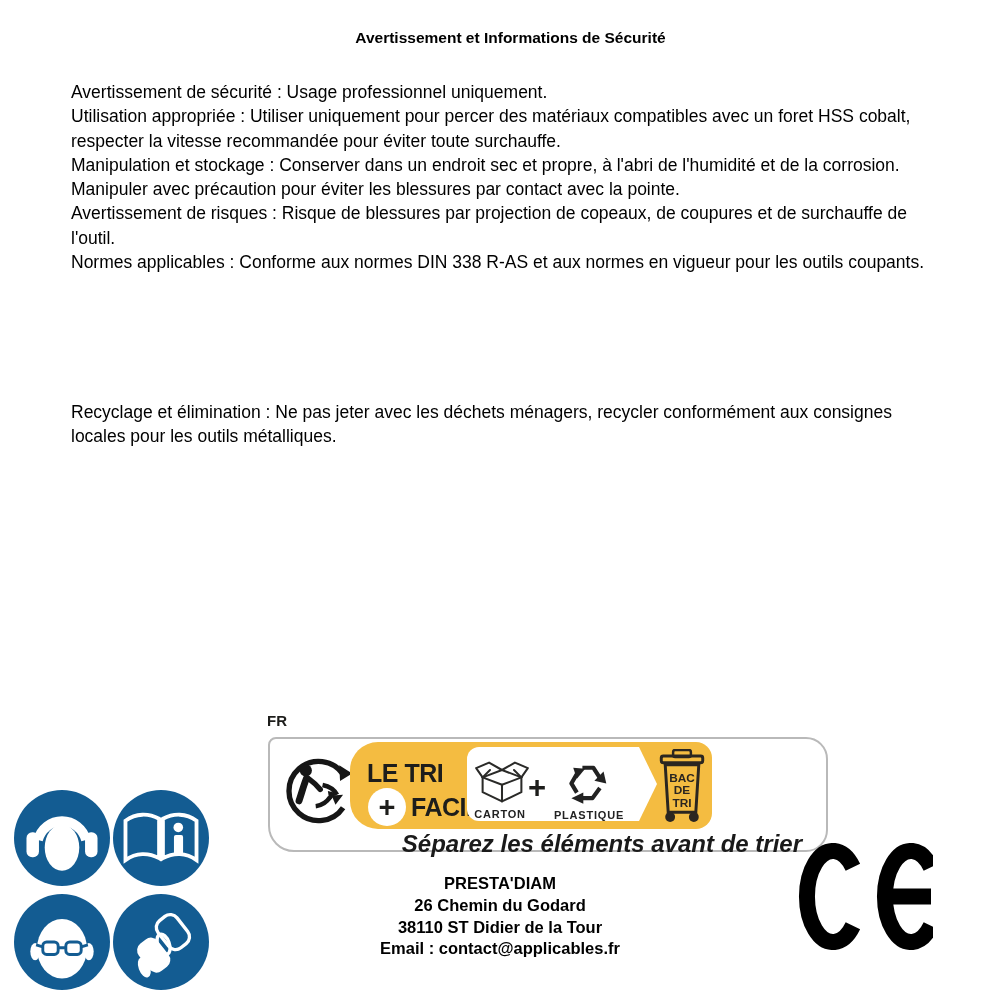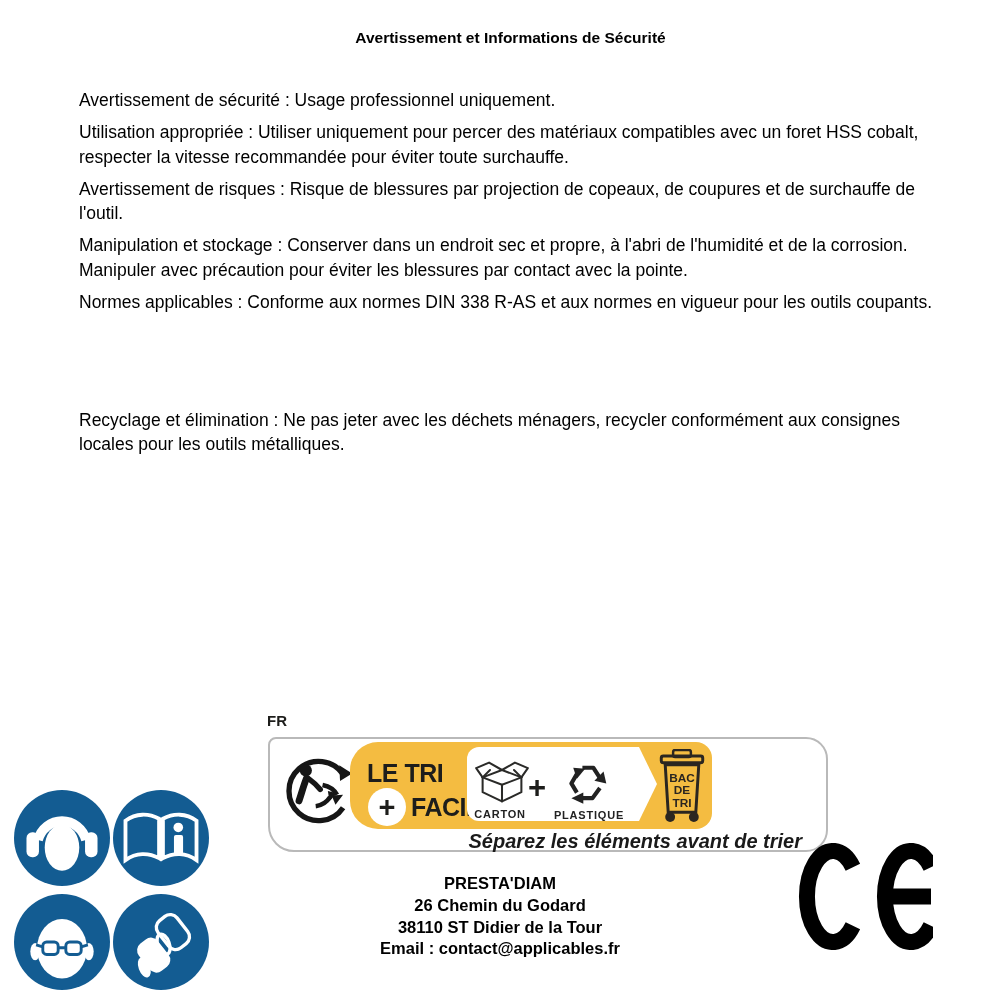--- a/index.html
+++ b/index.html
@@ -4,21 +4,21 @@
 <style>
   :root{ --accent:#F4BC41; --blue:#135C92; }
   html,body{margin:0;padding:0;background:#fff;}
   .page{position:relative;width:1005px;height:1005px;background:#fff;overflow:hidden;
         font-family:"Liberation Sans",sans-serif;color:#000;}
 
   .title{position:absolute;top:29px;left:8px;width:100%;margin:0;text-align:center;
          font-size:15.5px;font-weight:bold;}
 
   .body-text{position:absolute;left:71px;width:874px;font-size:17.5px;line-height:24.3px;}
-  .body-text p{margin:8px;}
+  .body-text p{margin:0;}
   #safety-block{top:80px;}
   #recycle-block{top:400px;}
 
   
   .picto{position:absolute;width:96px;height:96px;}
   .picto svg{display:block;width:100%;height:100%;}
   .pbg{fill:var(--blue);}
   .wline{stroke:#fff;fill:none;}
   .bline{stroke:var(--blue);fill:none;}
 
@@ -39,39 +39,39 @@
   .ptip{left:369px;top:8px;width:18px;height:74px;background:#fff;
         clip-path:polygon(0 0,100% 50%,0 100%);}
   .carton-ico{left:204px;top:19px;width:56px;height:48px;}
   .recycle-ico{left:294px;top:20px;width:46px;height:47px;}
   .mat-label{font-size:11px;font-weight:bold;letter-spacing:.8px;color:#222;text-align:center;}
   .l-carton{left:188px;top:69px;width:84px;}
   .l-plast{left:280px;top:70px;width:78px;}
   .midplus{left:258px;top:31px;font-size:31px;font-weight:bold;color:#1d1d1b;}
   .bin-ico{left:387px;top:10px;width:50px;height:75px;}
   .bin-ico text{font-family:"Liberation Sans",sans-serif;font-weight:bold;}
-  .note{right:24px;top:91px;font-size:20px;font-style:italic;font-weight:bold;color:#1a1a1a;}
+  .note{right:24px;top:91px;font-size:24px;font-style:italic;font-weight:bold;color:#1a1a1a;}
 
   .contact{position:absolute;left:240px;top:873px;width:520px;text-align:center;
            font-weight:bold;font-size:16.5px;line-height:21.8px;}
 
   .ce{position:absolute;left:797px;top:843px;width:136px;height:107px;}
 </style>
 </head>
 <body>
 
 <div class="page">
 
   <h1 class="title">Avertissement et Informations de Sécurité</h1>
 
   <div class="body-text" id="safety-block">
     <p>Avertissement de sécurité : Usage professionnel uniquement.</p>
     <p>Utilisation appropriée : Utiliser uniquement pour percer des matériaux compatibles avec un foret HSS cobalt, respecter la vitesse recommandée pour éviter toute surchauffe.</p>
+    <p>Manipulation et stockage : Conserver dans un endroit sec et propre, à l'abri de l'humidité et de la corrosion. Manipuler avec précaution pour éviter les blessures par contact avec la pointe.</p>
     <p>Avertissement de risques : Risque de blessures par projection de copeaux, de coupures et de surchauffe de l'outil.</p>
-    <p>Manipulation et stockage : Conserver dans un endroit sec et propre, à l'abri de l'humidité et de la corrosion. Manipuler avec précaution pour éviter les blessures par contact avec la pointe.</p>
     <p>Normes applicables : Conforme aux normes DIN 338 R-AS et aux normes en vigueur pour les outils coupants.</p>
   </div>
 
   <div class="body-text" id="recycle-block">
     <p>Recyclage et élimination : Ne pas jeter avec les déchets ménagers, recycler conformément aux consignes locales pour les outils métalliques.</p>
   </div>
 
   <div class="picto" style="left:14px;top:790px;">
     <svg viewBox="0 0 100 100">
       <circle class="pbg" cx="50" cy="50" r="50"></circle>

